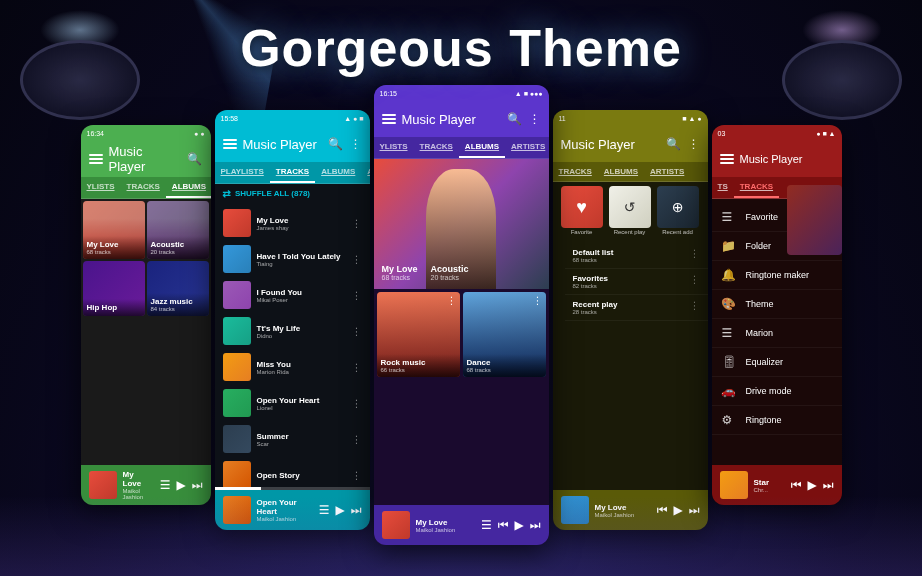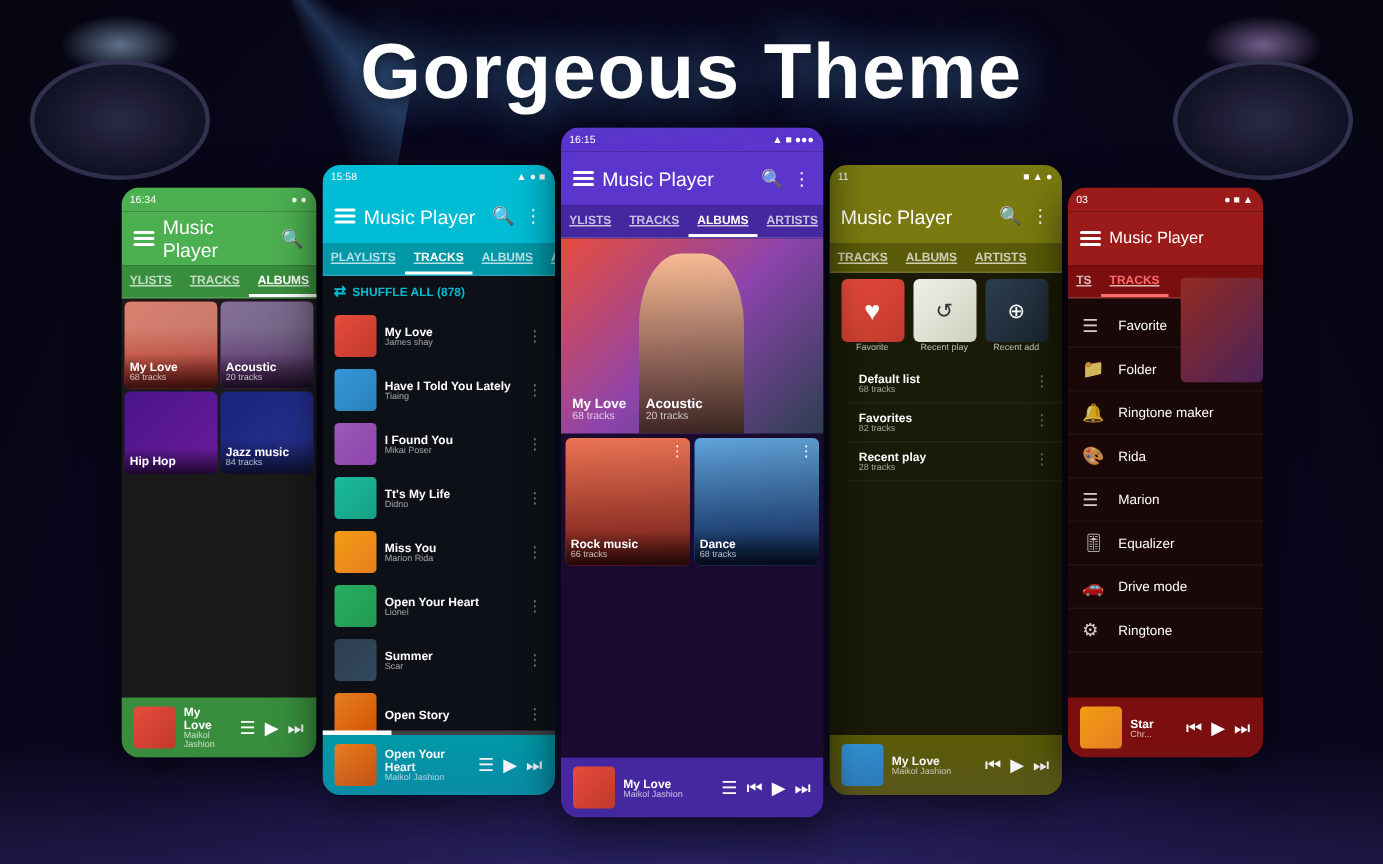--- a/index.html
+++ b/index.html
@@ -847,21 +847,21 @@
       <div class="menu-item">
         <span class="menu-icon">📁</span>
         <span class="menu-label">Folder</span>
       </div>
       <div class="menu-item">
         <span class="menu-icon">🔔</span>
         <span class="menu-label">Ringtone maker</span>
       </div>
       <div class="menu-item">
         <span class="menu-icon">🎨</span>
-        <span class="menu-label">Rida</span>
+        <span class="menu-label">Theme</span>
       </div>
       <div class="menu-item">
         <span class="menu-icon">☰</span>
         <span class="menu-label">Marion</span>
       </div>
       <div class="menu-item">
         <span class="menu-icon">🎚</span>
         <span class="menu-label">Equalizer</span>
       </div>
       <div class="menu-item">

